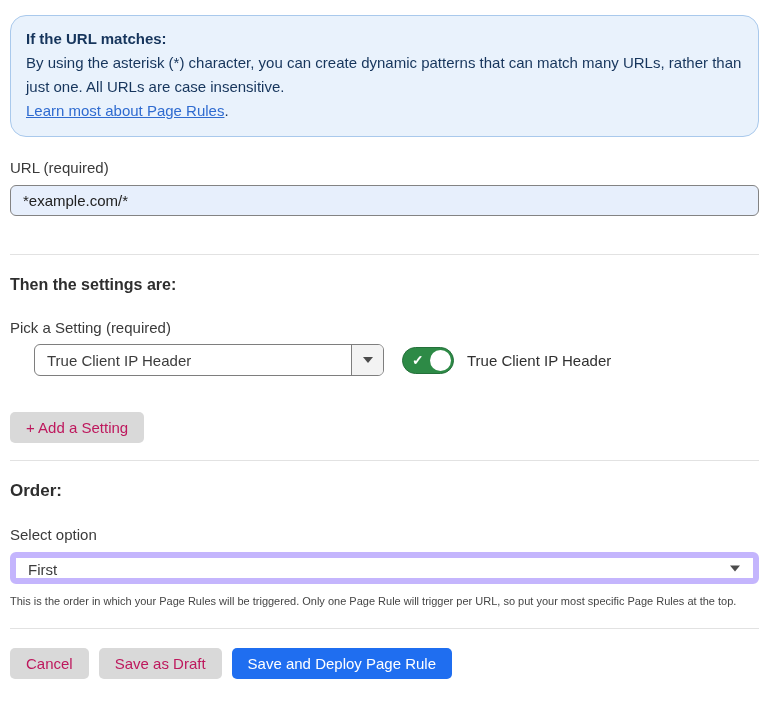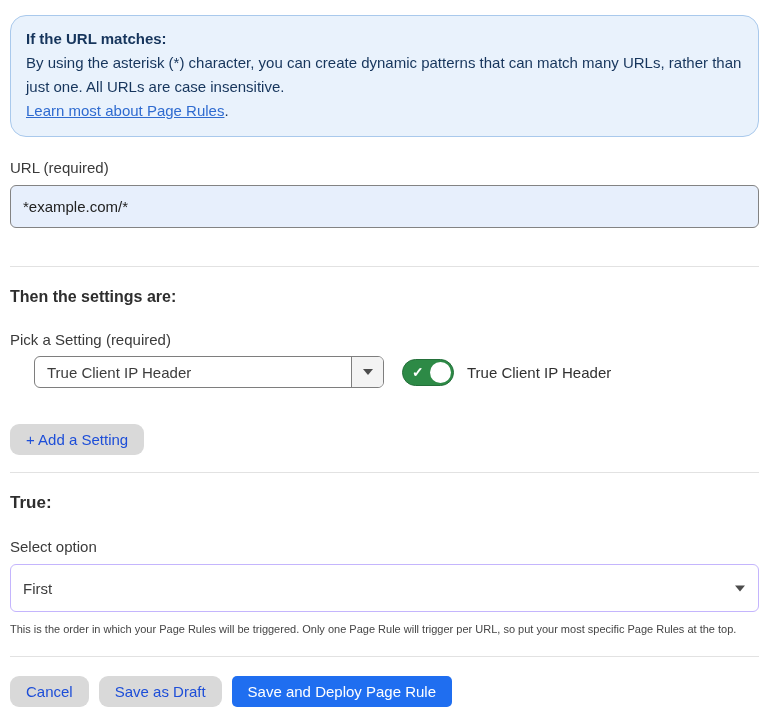--- a/index.html
+++ b/index.html
@@ -39,21 +39,21 @@
 
   .field-label {
     font-size: 15px;
     color: #3a3a3a;
   }
   .url-label { margin-top: 22px; }
 
   .url-input {
     margin-top: 9px;
     width: 749px;
-    height: 43px;
+    height: 31px;
     background: #e7effc;
     border: 1px solid #838383;
     border-radius: 6px;
     padding: 0 12px;
     font-size: 15px;
     font-family: "Liberation Sans", sans-serif;
     color: #222;
     outline: none;
     display: block;
   }
@@ -152,37 +152,37 @@
     border: none;
     border-radius: 5px;
     padding: 0 16px;
     font-size: 15px;
     font-family: "Liberation Sans", sans-serif;
     cursor: pointer;
     display: inline-flex;
     align-items: center;
     justify-content: center;
   }
-  .btn-gray { background: #d9d9d9; color: #1d4ed8; border-radius: 9px; }
+  .btn-gray { background: #d9d9d9; color: #be185d; }
   .btn-blue { background: #1f6ef0; color: #ffffff; }
 
   .add-setting-btn { margin-top: 36px; }
 
   .order-heading { margin-top: 20px; font-size: 17px; }
   .order-select-label { margin-top: 25px; }
 
   .order-select {
     margin-top: 9px;
     width: 749px;
-    height: 48px;
-    background: #ffffff;
-    border: 1px solid #c4b5fd;
+    height: 32px;
+    background: #ffffff;
+    border: 6px solid #c4b5fd;
     border-radius: 6px;
     display: flex;
-    align-items: center;
+    align-items: flex-end;
     cursor: pointer;
     position: relative;
   }
   .order-select .select-value {
     padding-left: 12px;
     font-size: 15px;
     color: #3c3c3c;
   }
   .order-select .caret-down {
     position: absolute;
@@ -238,21 +238,21 @@
       <span class="toggle-check">✓</span>
       <span class="toggle-knob"></span>
     </div>
     <span class="toggle-label">True Client IP Header</span>
   </div>
 
   <button class="btn btn-gray add-setting-btn">+ Add a Setting</button>
 
   <hr class="divider divider-2">
 
-  <div class="section-heading order-heading">True:</div>
+  <div class="section-heading order-heading">Order:</div>
 
   <div class="field-label order-select-label">Select option</div>
 
   <div class="order-select">
     <span class="select-value">First</span>
     <span class="caret-down"></span>
   </div>
 
   <div class="help-text">This is the order in which your Page Rules will be triggered. Only one Page Rule will trigger per URL, so put your most specific Page Rules at the top.</div>
 

